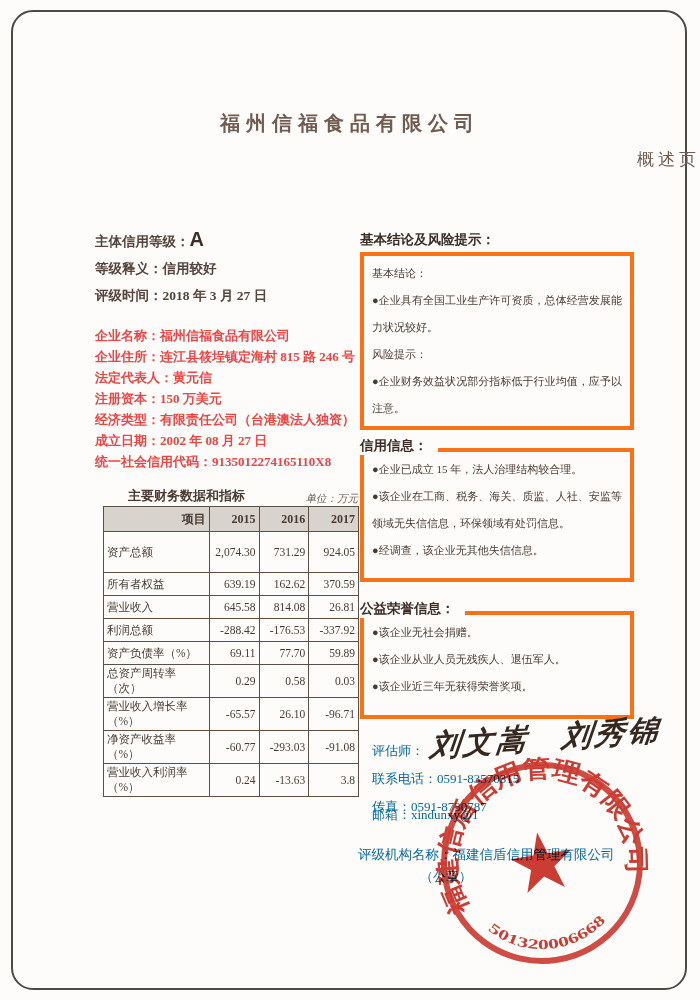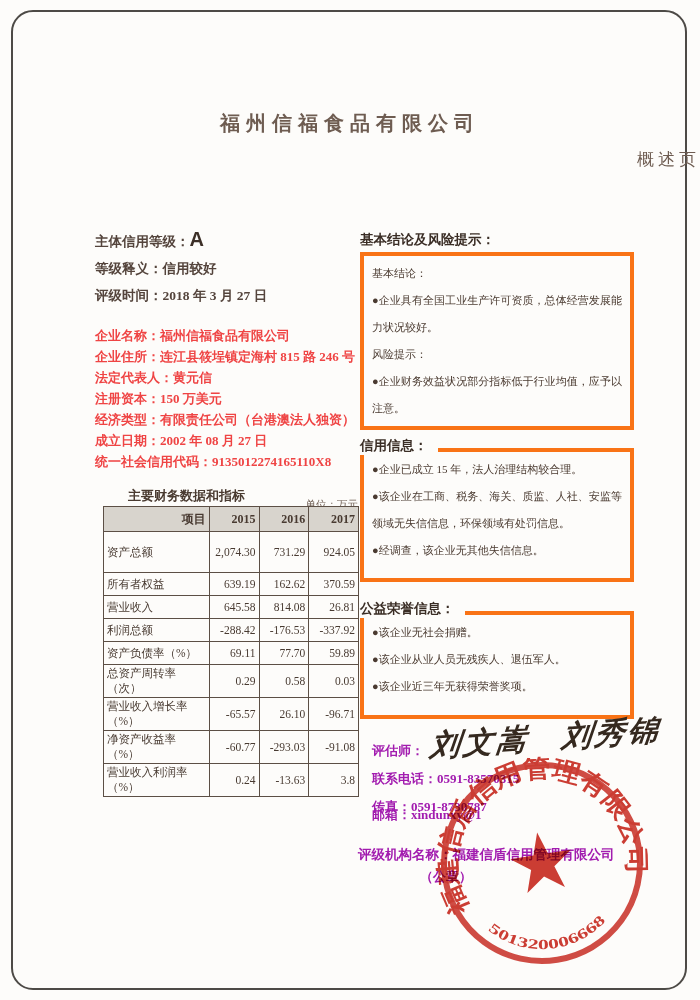--- a/index.html
+++ b/index.html
@@ -17,39 +17,39 @@
   .rating-block{position:absolute;left:95px;top:228px;width:265px;font-size:13.5px;
                 color:#54443c;font-weight:bold;}
   .rating-line{margin-bottom:9px;}
   .grade{font-family:"Liberation Sans","DejaVu Sans",sans-serif;font-size:20px;
          font-weight:bold;color:#3c2f27;}
   .company-block{position:absolute;left:95px;top:325px;width:268px;font-size:13px;
                  font-weight:bold;color:#ef4444;line-height:21px;}
   .company-field{margin:0;}
   .fin-head{position:absolute;left:100px;top:486px;width:258px;}
   .fin-title{font-size:13px;font-weight:bold;color:#4a3b31;margin-left:28px;}
-  .fin-unit{float:right;font-size:10.5px;color:#6a594e;margin-top:12px;}
+  .fin-unit{float:right;font-size:10.5px;color:#6a594e;margin-top:6px;font-style:italic;}
   .fin-table{position:absolute;left:103px;top:506px;width:256px;border-collapse:collapse;
              font-size:11.5px;color:#483a31;}
   .fin-table th,.fin-table td{border:1px solid #5c4f45;padding:1px 3px;}
   .fin-table th{background:#d8d4cd;font-weight:bold;font-size:12px;height:22px;text-align:right;}
   .fin-table td.num{text-align:right;white-space:normal;word-break:break-all;}
   .fin-table td.item{text-align:left;height:20px;}
   .fin-table tr.tall td{height:38px;}
   .c-item{width:110px;} .c-y{width:46px;}
 
   
   .rc-heading{position:absolute;font-size:13.5px;font-weight:bold;color:#3a2d25;}
   .rc-box{position:absolute;border:4px solid #f97316;padding:4px 8px;font-size:11px;
           line-height:27px;color:#4a3a30;text-align:justify;background:transparent;}
   .rc-box p{margin:0;}
   .overlap-head{background:#fdfcfa;padding-right:10px;z-index:3;}
 
   
-  .f-line{position:absolute;font-size:13px;font-weight:bold;color:#a21caf;}
+  .f-line{position:absolute;font-size:13px;font-weight:normal;color:#0369a1;}
   .signature{position:absolute;left:430px;top:718px;width:230px;font-size:30px;
              font-family:"DejaVu Sans",sans-serif;font-style:italic;font-weight:bold;
              color:#35291f;transform:rotate(-4deg) skewX(-10deg);letter-spacing:3px;
              white-space:nowrap;}
   .seal-wrap{position:absolute;left:436px;top:757px;width:212px;height:212px;
              transform:rotate(-9deg);mix-blend-mode:multiply;opacity:0.9;}
 </style>
 </head>
 <body>
 

